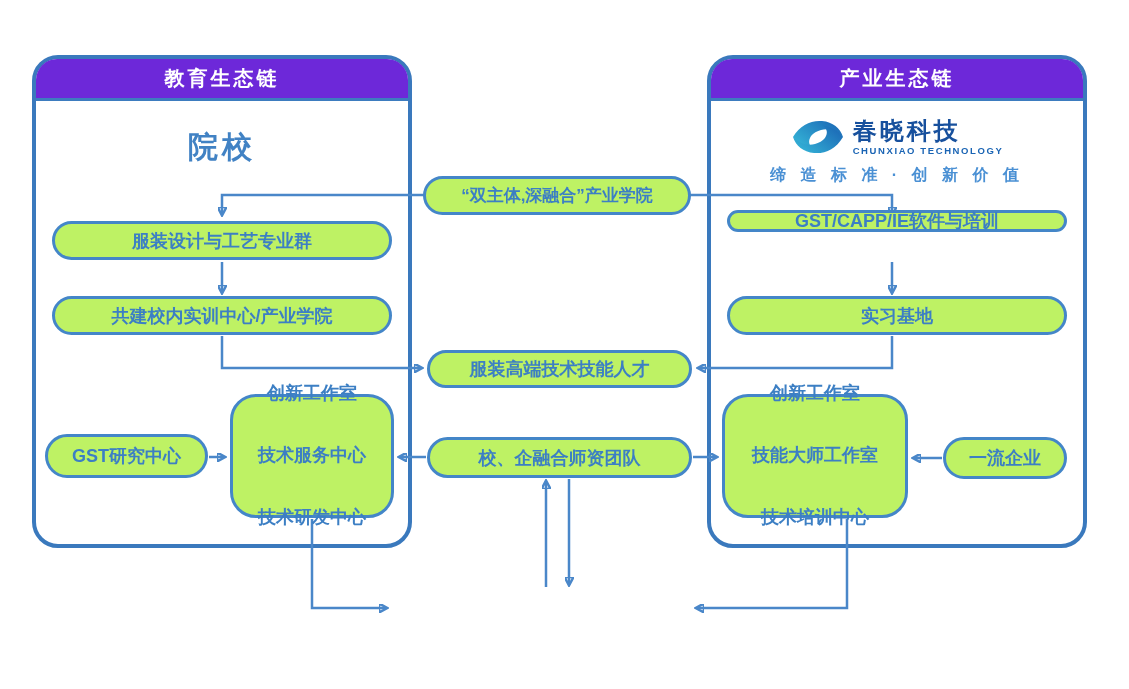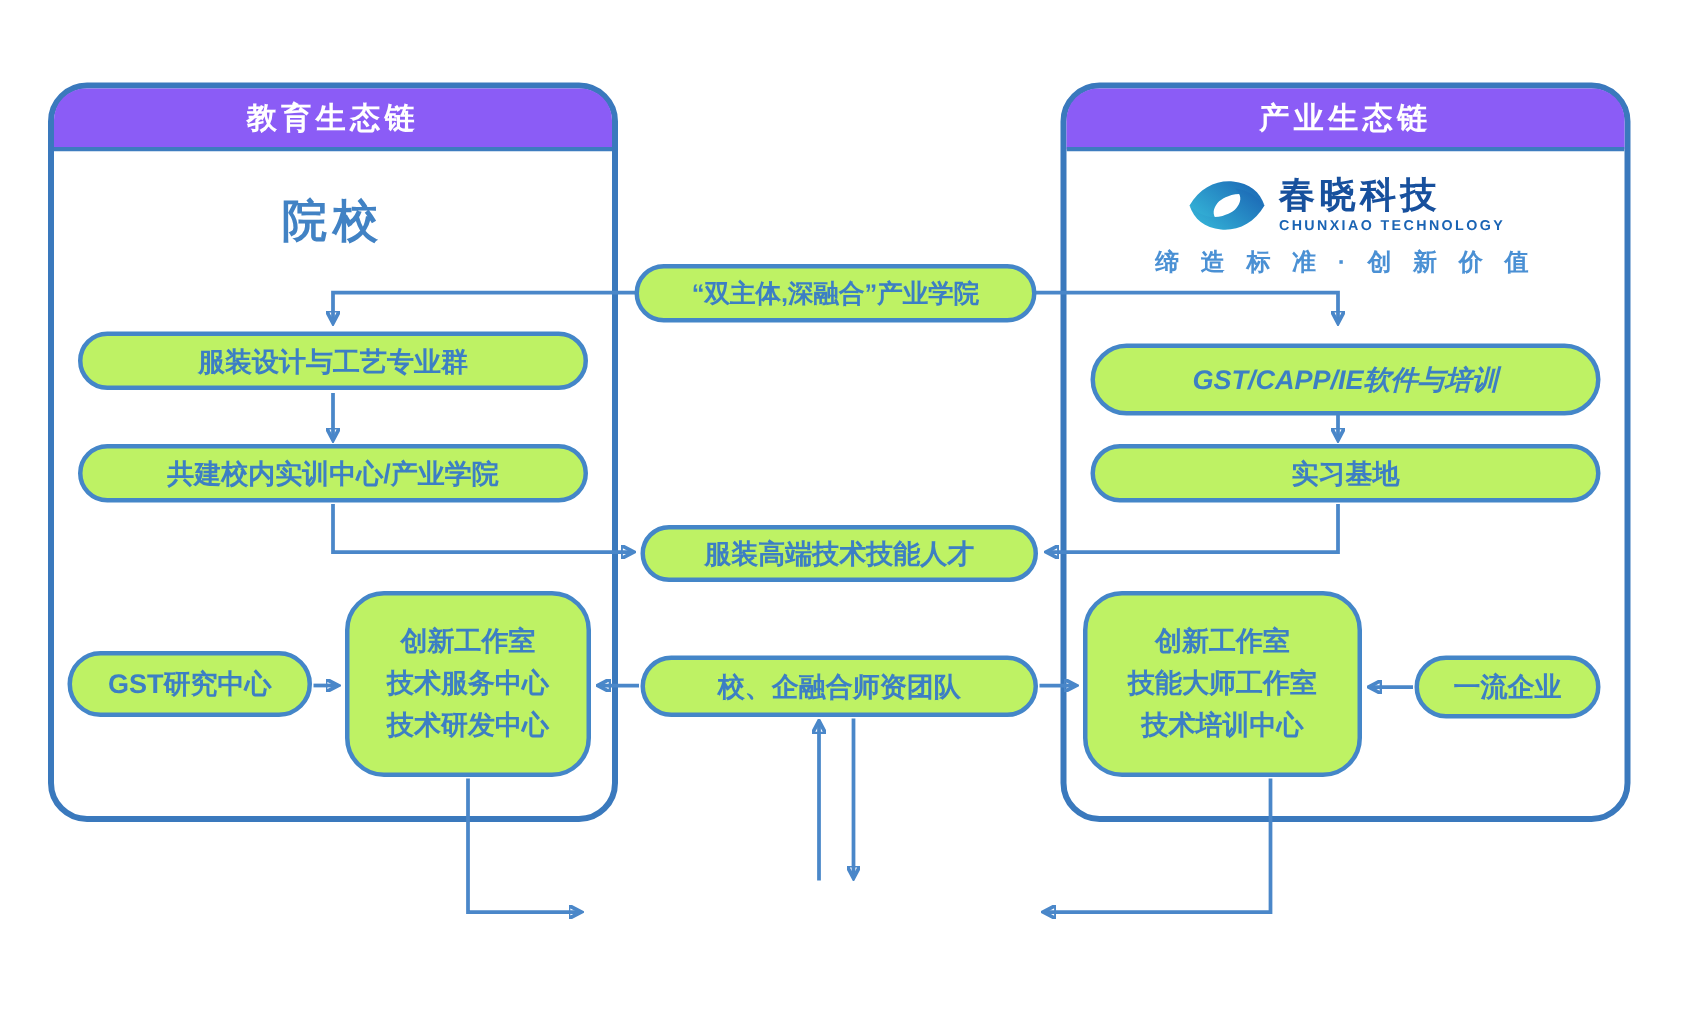--- a/index.html
+++ b/index.html
@@ -11,21 +11,21 @@
 
   
   .panel {
     position:absolute; box-sizing:border-box; z-index:1;
     background:#ffffff; border:4px solid #3a79bd; border-radius:26px;
   }
   #panel-left  { left:32px;  top:55px; width:380px; height:493px; }
   #panel-right { left:707px; top:55px; width:380px; height:493px; }
   .panel-header {
     height:39px; display:flex; align-items:center; justify-content:center;
-    background:#8b5cf6; border-radius:21px 21px 0 0;
+    background:#6d28d9; border-radius:21px 21px 0 0;
     border-bottom:3px solid #3d7cbf;
     color:#ffffff; font-size:20px; font-weight:bold; letter-spacing:3px;
   }
   .org-heading {
     margin-top:26px; text-align:center;
     font-size:30px; font-weight:bold; letter-spacing:4px; color:#4182c4;
   }
 
   
   .logo { position:absolute; left:0; right:0; top:58px;
@@ -38,25 +38,25 @@
 
   
   .pill, .multibox {
     position:absolute; box-sizing:border-box; z-index:3;
     background:#bef264; border:3px solid #4486c8;
     color:#3c7fc4; font-weight:bold; font-size:18px;
     display:flex; align-items:center; justify-content:center;
     text-align:center; white-space:nowrap;
   }
   .pill { border-radius:24px; }
-  .multibox { border-radius:26px; flex-direction:column; line-height:1.55; }
+  .multibox { border-radius:26px; flex-direction:column; line-height:1.55;gap:34px; }
 
   #p-edu1    { left:52px;  top:221px; width:340px; height:39px; }
   #p-edu2    { left:52px;  top:296px; width:340px; height:39px; }
-  #p-ind1    { left:727px; top:229px; width:340px; height:48px;font-style:italic; }
+  #p-ind1    { left:727px; top:210px; width:340px; height:22px; }
   #p-ind2    { left:727px; top:296px; width:340px; height:39px; }
   #p-college { left:423px; top:176px; width:268px; height:39px; font-size:17px; }
   #p-talent  { left:427px; top:350px; width:265px; height:38px; }
   #p-faculty { left:427px; top:437px; width:265px; height:41px; }
   #p-gst     { left:45px;  top:434px; width:163px; height:44px; }
   #p-topent  { left:943px; top:437px; width:124px; height:42px; }
   #p-garment { left:392px; top:588px; width:298px; height:41px; }
   #b-left-center  { left:230px; top:394px; width:164px; height:124px; }
   #b-right-center { left:722px; top:394px; width:186px; height:124px; }
 

